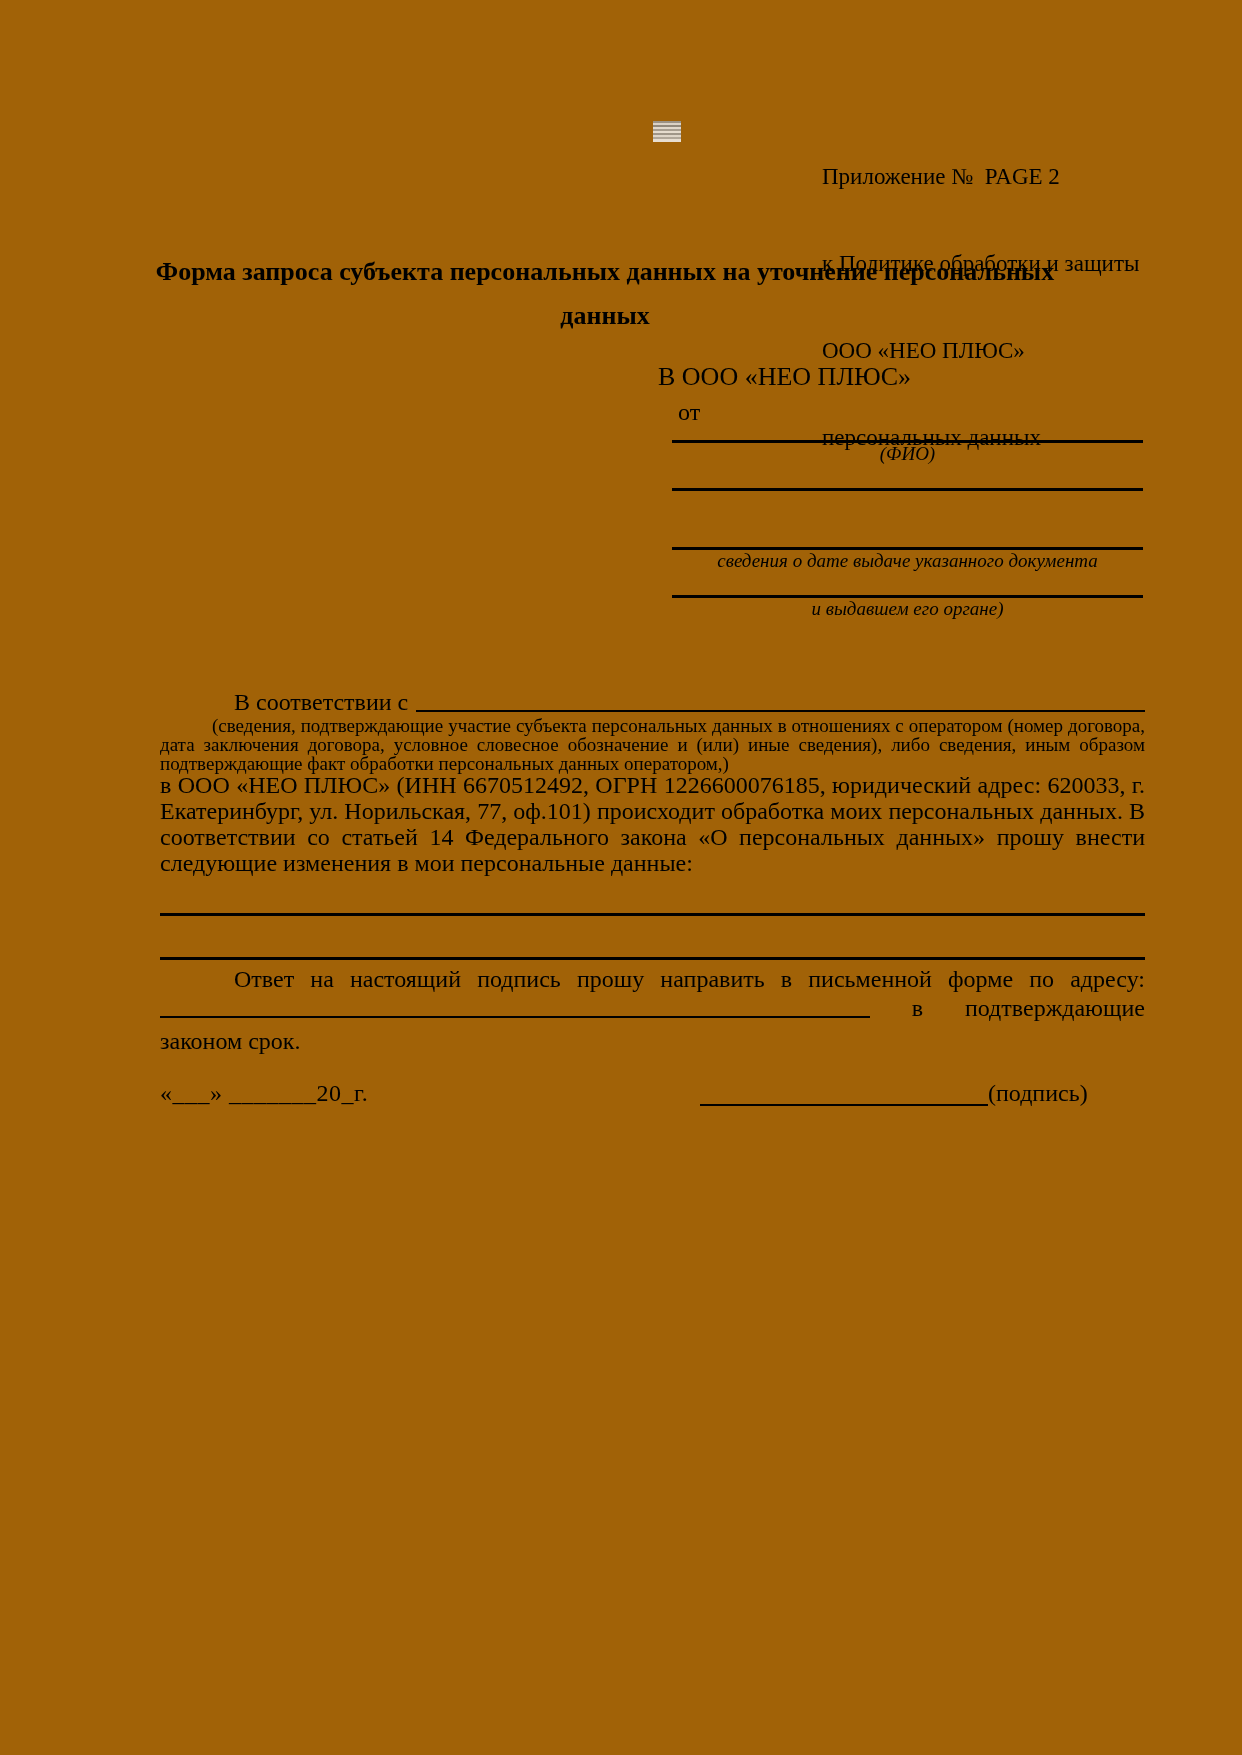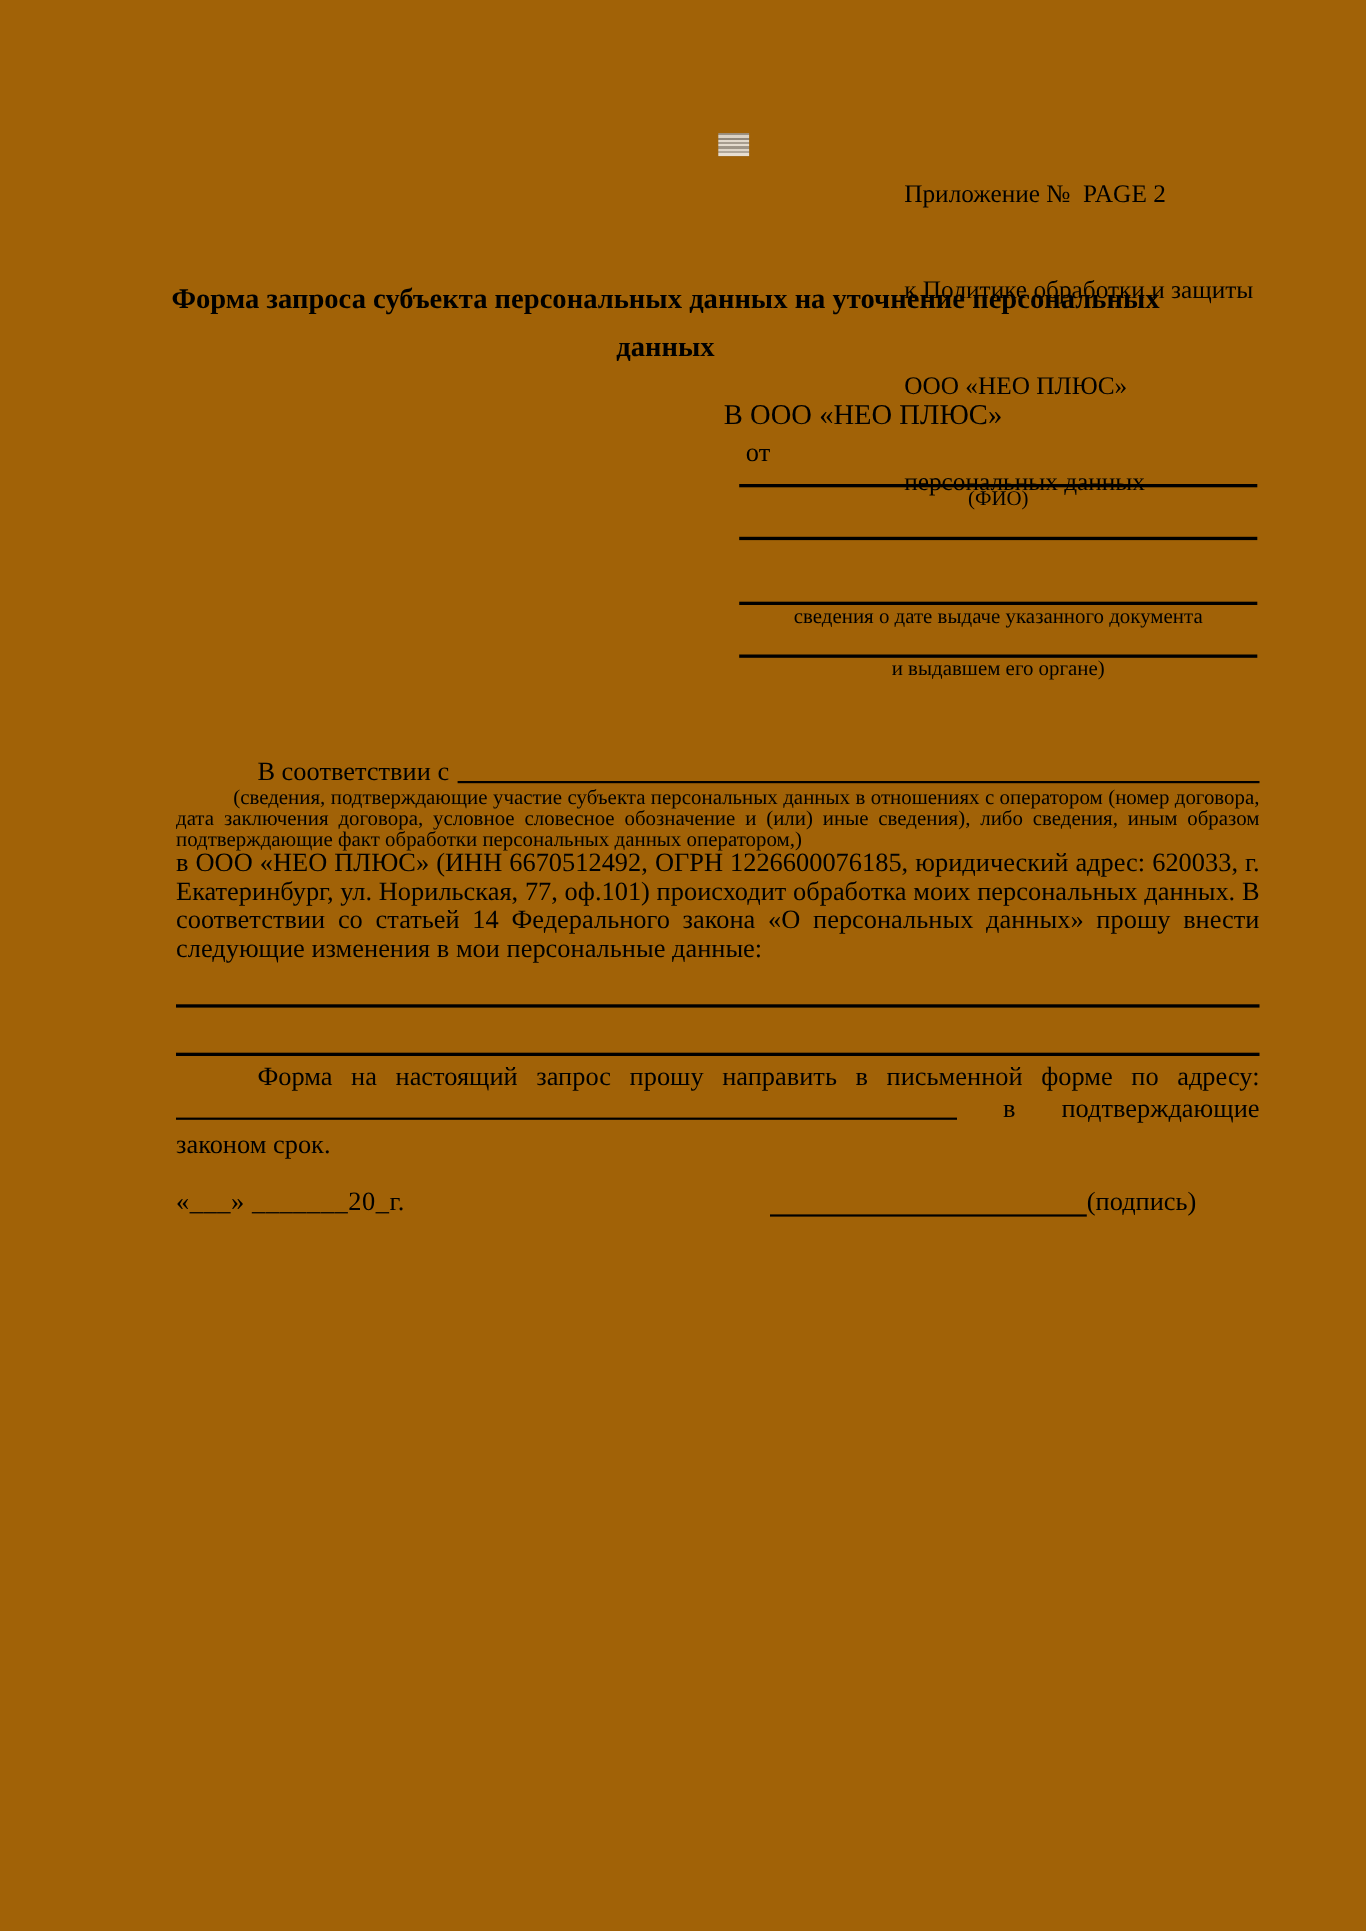--- a/index.html
+++ b/index.html
@@ -28,21 +28,21 @@
     font-size:23px;line-height:29px;white-space:pre-wrap;
   }
   .title{
     position:absolute;left:155px;top:250px;width:900px;margin:0;
     font-size:26px;line-height:44px;font-weight:bold;text-align:center;
   }
   .addressee-to{position:absolute;left:658px;top:362px;font-size:26px;}
   .addressee-from{position:absolute;left:678px;top:399px;font-size:24px;}
 
   .fline{position:absolute;left:672px;width:471px;border-top:3px solid #000;height:0;}
-  .fcap{position:absolute;left:672px;width:471px;text-align:center;font-size:19px;line-height:21px;}
+  .fcap{position:absolute;left:672px;width:471px;text-align:center;font-size:19px;line-height:21px;font-style:italic;}
 
   .zapros{position:absolute;left:160px;top:658px;width:985px;text-align:center;font-size:24px;letter-spacing:1px;}
 
   .intro-row{
     position:absolute;left:160px;top:688px;width:985px;
     display:flex;align-items:flex-end;font-size:24px;line-height:28px;
   }
   .intro-row .txt{padding-left:74px;white-space:nowrap;}
   .intro-row .fill{flex:1;border-bottom:2px solid #000;margin:0 0 4px 8px;height:0;}
 
@@ -109,21 +109,21 @@
     <span class="fill"></span>
   </div>
 
   <div class="basis-note">(сведения, подтверждающие участие субъекта персональных данных в отношениях с оператором (номер договора, дата заключения договора, условное словесное обозначение и (или) иные сведения), либо сведения, иным образом подтверждающие факт обработки персональных данных оператором,)</div>
 
   <div class="body-par">в ООО «НЕО ПЛЮС» (ИНН 6670512492, ОГРН 1226600076185, юридический адрес: 620033, г. Екатеринбург, ул. Норильская, 77, оф.101) происходит обработка моих персональных данных. В соответствии со статьей 14 Федерального закона «О персональных данных» прошу внести следующие изменения в мои персональные данные:</div>
 
   <div class="blank-line" style="top:913px"></div>
   <div class="blank-line" style="top:957px"></div>
 
-  <div class="resp-line">Форма на настоящий запрос прошу направить в письменной форме по адресу:</div>
+  <div class="resp-line">Ответ на настоящий подпись прошу направить в письменной форме по адресу:</div>
 
   <div class="addr-row">
     <span class="addr-fill"></span>
     <span>в</span>
     <span>подтверждающие</span>
   </div>
 
   <div class="zakon-line">законом срок.</div>
 
   <div class="date-block">«___» _______20_г.</div>

